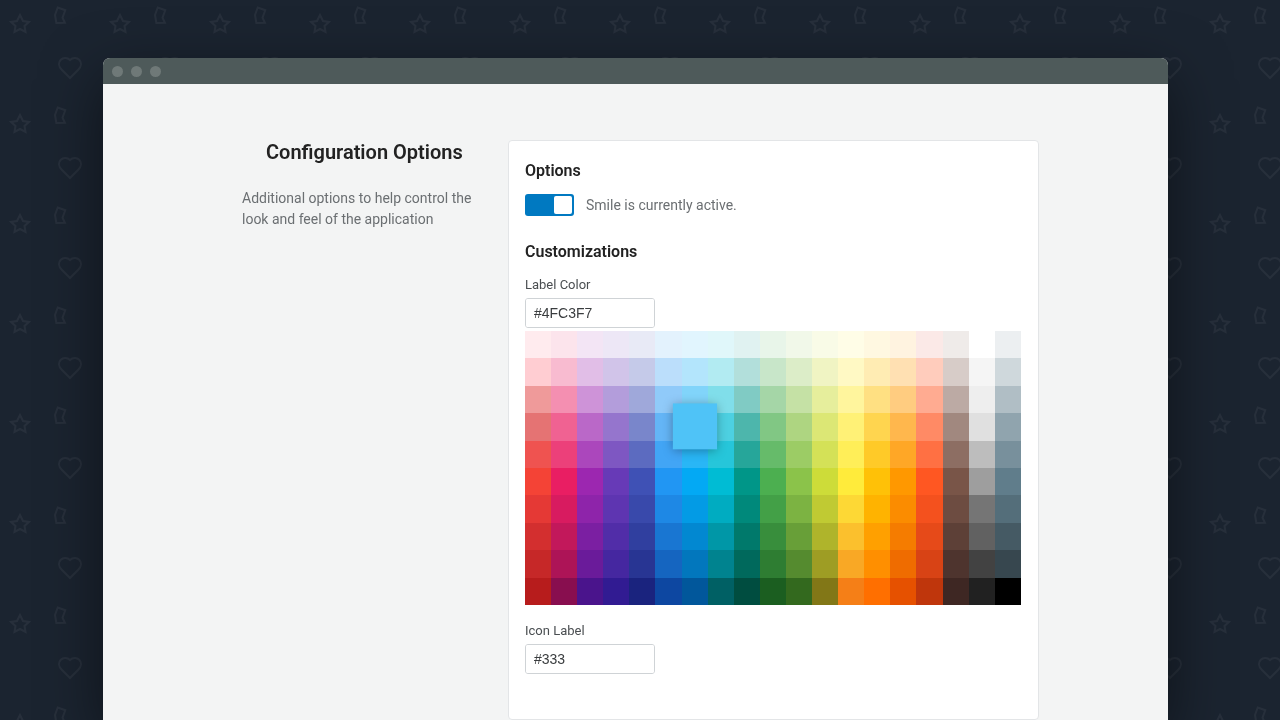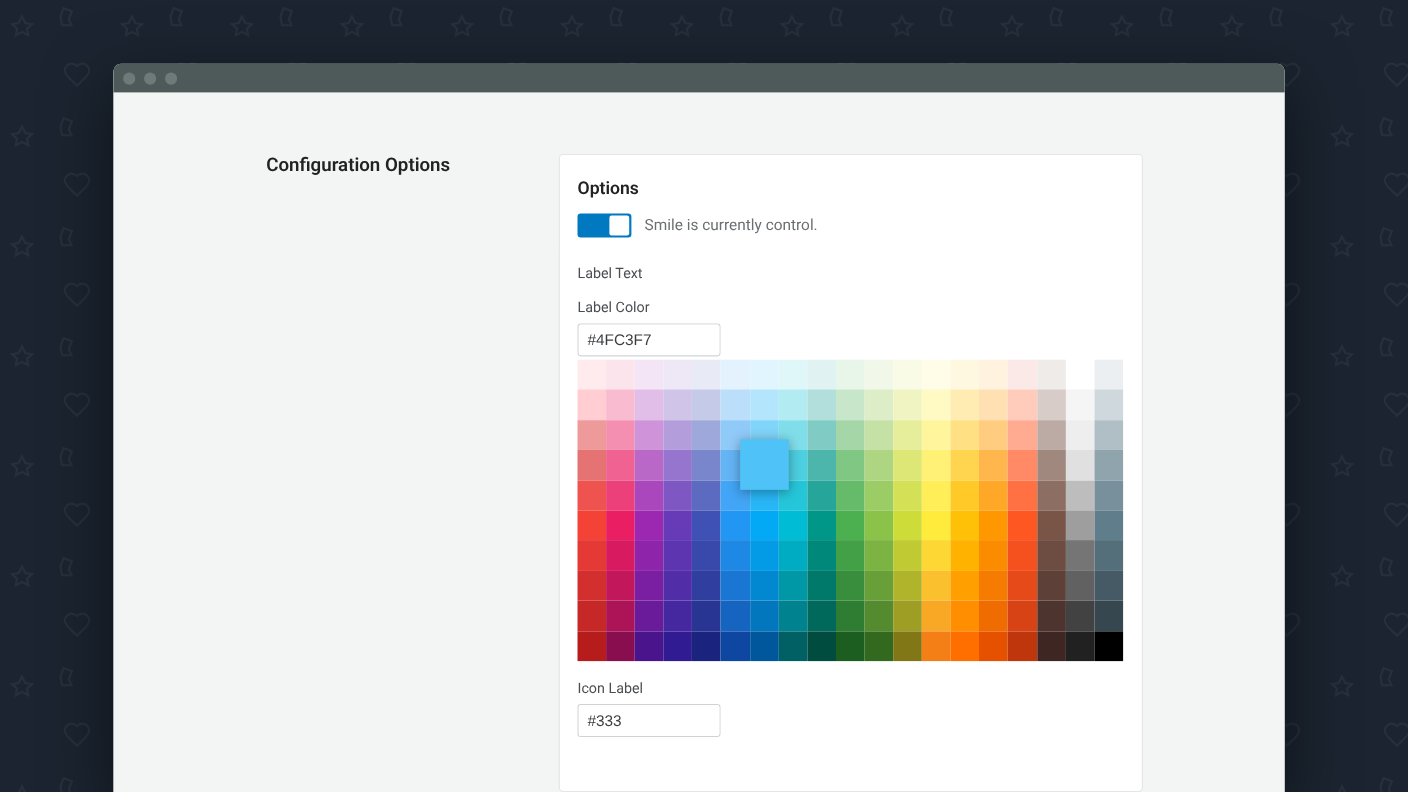--- a/index.html
+++ b/index.html
@@ -40,22 +40,23 @@
     flex: 1; display: flex;
     padding: 56px 0 0 0;
     overflow: hidden;
   }
   .left-col {
     width: 405px;
     padding-left: 139px;
     padding-right: 30px;
   }
   .left-title {
-    font-size: 17px; font-weight: 600; color: #222;
+    font-size: 20px; font-weight: 600; color: #222;
     margin-bottom: 24px;
+    margin-left: 24px;
   }
   .left-desc {
     font-size: 14px; color: #6b6f72; line-height: 1.5;
     max-width: 230px;
   }
   .card {
     background: #fff;
     border: 1px solid #e3e5e7;
     border-radius: 4px;
     width: 531px;
@@ -148,34 +149,35 @@
 
 <div class="window">
   <div class="titlebar">
     <div class="traffic-dot"></div>
     <div class="traffic-dot"></div>
     <div class="traffic-dot"></div>
   </div>
   <div class="content">
     <div class="left-col">
       <div class="left-title">Configuration Options</div>
+      <div class="left-desc">Additional options to help control the look and feel of the application</div>
     </div>
     <div class="card">
 
       <div class="section-title">Options</div>
       <div class="status-row">
         <div class="toggle">
           <div class="knob"></div>
         </div>
-        <div class="status-text">Smile is currently control.</div>
+        <div class="status-text">Smile is currently active.</div>
       </div>
 
+      <div class="section-title">Customizations</div>
 
       <div class="field-block">
-        <div class="field-label">Label Text</div>
       </div>
 
       <div class="field-block" style="margin-bottom:3px;">
         <div class="field-label">Label Color</div>
         <div class="color-input-row">
           <div class="color-swatch-preview" id="label-color-preview" style="background: rgb(79, 195, 247);"></div>
           <input class="color-hex" value="#4FC3F7" style="">
         </div>
       </div>
 

